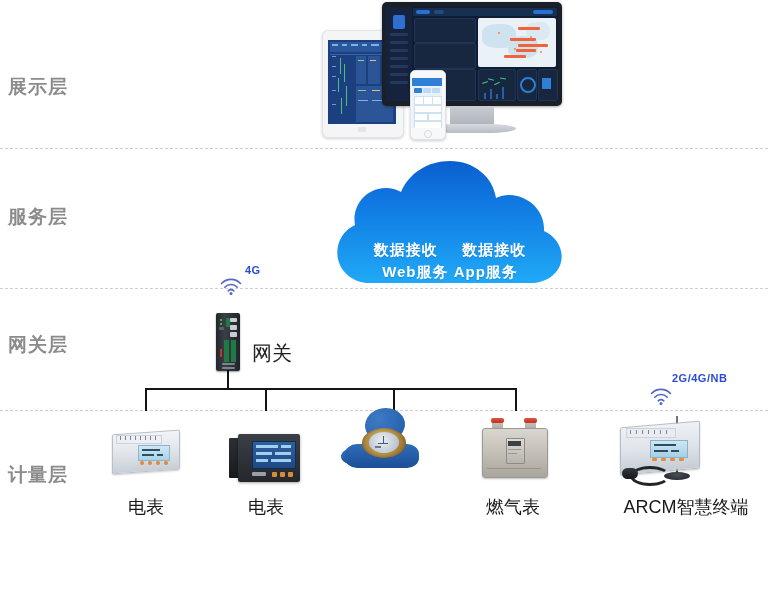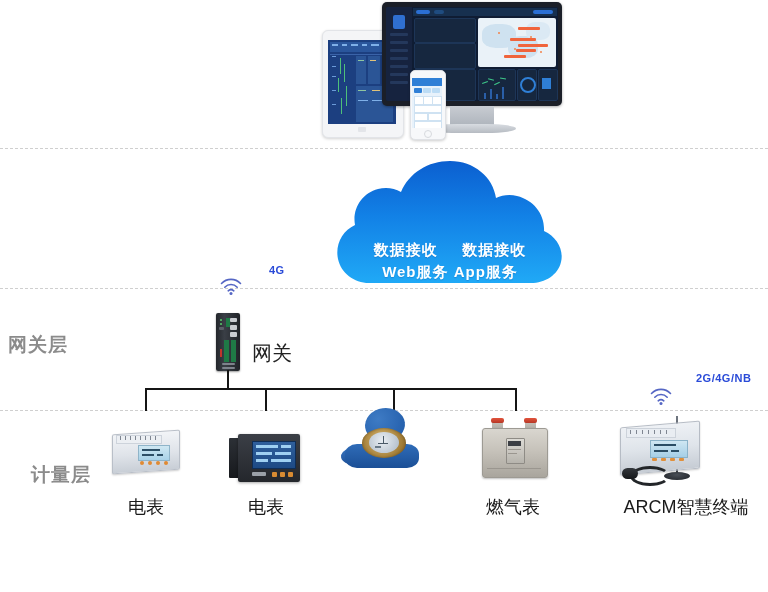--- a/index.html
+++ b/index.html
@@ -114,21 +114,21 @@
   }
   .cloud-title{top:45px;font-size:26px;font-weight:bold;letter-spacing:3px;}
   .cloud-sub{top:86px;font-size:15px;font-weight:bold;letter-spacing:1px;}
   .cloud-sub2{top:108px;font-size:15px;font-weight:bold;letter-spacing:1px;}
   .cloud-sub span{display:inline-block;}
   .sub-gap{width:14px;}
 
   
   .net-label{
     position:absolute;color:#2a4bd8;font-size:11px;font-weight:bold;
-    white-space:nowrap;letter-spacing:.5px;margin-left:24px;
+    white-space:nowrap;letter-spacing:.5px;
   }
   .wifi-icon{position:absolute;}
 
   .gw-device{position:absolute;left:216px;top:313px;width:24px;height:58px;}
   .gw-case{
     position:absolute;left:0;top:0;width:24px;height:58px;
     background:linear-gradient(90deg,#23262b 0%,#3a3f46 35%,#202328 100%);
     border-radius:2px;box-shadow:0 1px 2px rgba(0,0,0,.4);
   }
   .gw-pcb{position:absolute;background:#1f7a46;}
@@ -278,22 +278,24 @@
 </style>
 </head>
 <body>
 
 <div id="stage">
 
   <div class="separator" style="top:148px;"></div>
   <div class="separator" style="top:288px;"></div>
   <div class="separator" style="top:410px;"></div>
 
+  <div class="layer-label" style="top:74px;">展示层</div>
+  <div class="layer-label" style="top:204px;">服务层</div>
   <div class="layer-label" style="top:332px;">网关层</div>
-  <div class="layer-label" style="top:462px;margin-left:23px;">计量层</div>
+  <div class="layer-label" style="top:462px;">计量层</div>
 
   <div id="presentation">
 
     <div class="tablet">
       <div class="tablet-body"></div>
       <div class="tablet-screen">
         <div class="t-line" style="left:2px;top:2px;width:64px;height:10px;background:#2a569c;"></div>
         <div class="t-line" style="left:4px;top:4px;width:6px;height:2px;background:#7fb0e8;"></div>
         <div class="t-line" style="left:14px;top:4px;width:5px;height:2px;background:#7fb0e8;"></div>
         <div class="t-line" style="left:23px;top:4px;width:7px;height:2px;background:#7fb0e8;"></div>

